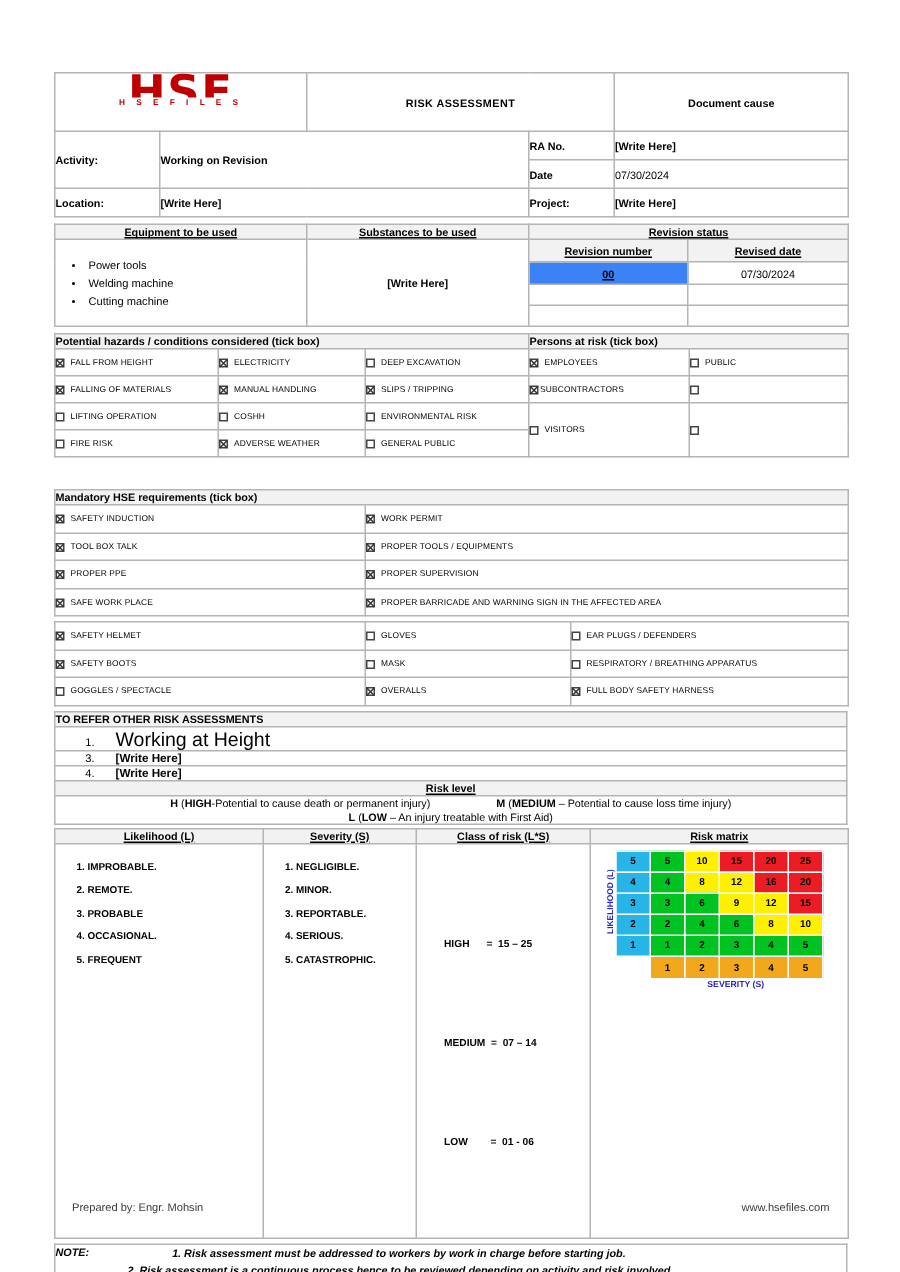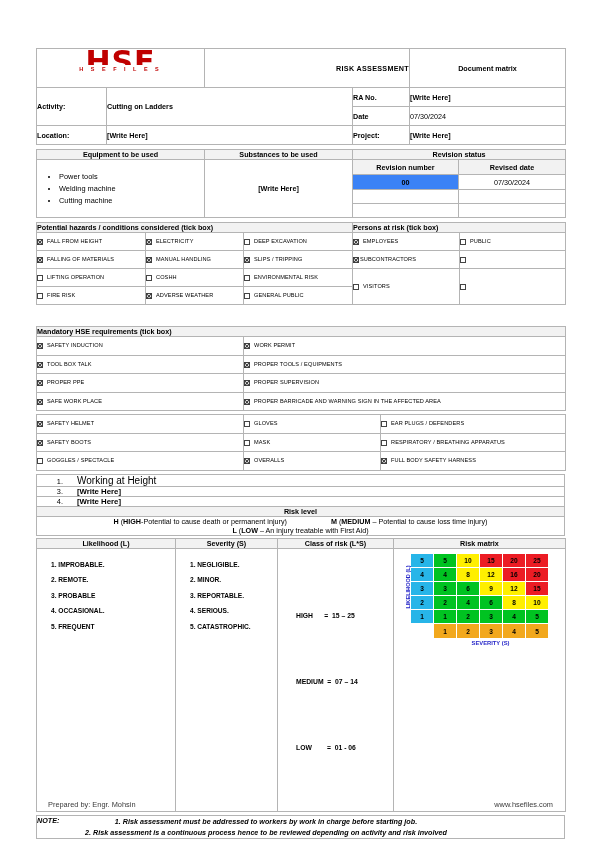--- a/index.html
+++ b/index.html
@@ -71,21 +71,21 @@
     width: 100px;
     text-align: center;
     font-size: 5.5px;
     font-weight: 700;
     letter-spacing: 3px;
     color: #c00000;
     background: #fff;
     padding: 1px 0;
   }
   .title-cell {
-    text-align: right;
+    text-align: center;
     font-size: 11.5px;
     font-weight: 700;
     letter-spacing: 0.3px;
   }
   .docnum-cell {
     text-align: center;
     font-size: 9.5px;
     font-weight: 700;
   }
   .lbl {
@@ -103,20 +103,21 @@
     padding: 3px 5px;
     font-weight: 400;
   }
   .h-row td { height: 18px; }
   .shaded-c {
     background: #f2f2f2;
     font-weight: 700;
     font-size: 7.4px;
     padding: 4px 6px;
     text-align: center;
+    text-decoration: underline;
   }
   .sec-title {
     background: #f2f2f2;
     font-weight: 700;
     font-size: 7.6px;
     padding: 4px 6px;
   }
 
   
   ul.eq {
@@ -172,21 +173,21 @@
 
   
   .ra-num {
     display: inline-block;
     width: 26px;
     text-align: right;
     padding-right: 14px;
     font-size: 7.4px;
   }
   .ra-txt { font-size: 7.8px; font-weight: 700; }
-  .ra-txt.plain { font-weight: 400; font-size: 10px; }
+  .ra-txt.plain { font-weight: 400; font-size: 13px; }
   .ra-cell { padding: 3px 6px; }
 
   
   .risklegend {
     padding: 8px 6px;
     text-align: center;
     font-size: 5.4px;
   }
   .risklegend .big { font-size: 7.2px; font-weight: 700; }
   .risklegend .bold { font-weight: 700; }
@@ -317,25 +318,25 @@
       </colgroup>
       <tbody>
           <tr>
         <td colspan="2" class="logo-cell">
           <div class="logo-wrap">
             <div class="logo-big">HSE</div>
             <div class="logo-sub">H S E   F I L E S</div>
           </div>
         </td>
         <td colspan="2" class="title-cell">RISK ASSESSMENT</td>
-        <td class="docnum-cell">Document matrix</td>
+        <td class="docnum-cell">Document cause</td>
       </tr>
       <tr class="h-row">
         <td rowspan="2" class="lbl">Activity:</td>
-        <td rowspan="2" colspan="2" class="val">Cutting on Ladders</td>
+        <td rowspan="2" colspan="2" class="val">Working on Revision</td>
         <td class="lbl">RA No.</td>
         <td class="val">[Write Here]</td>
       </tr>
       <tr class="h-row">
         <td class="lbl">Date</td>
         <td class="val-plain">07/30/2024</td>
       </tr>
       <tr class="h-row">
         <td class="lbl">Location:</td>
         <td colspan="2" class="val">[Write Here]</td>
@@ -545,20 +546,23 @@
         </td>
         <td class="ck-cell">
           <span class="ck on"></span><span class="ck-lbl">FULL BODY SAFETY HARNESS</span>
         </td>
       </tr>
     </tbody>
       </table>
 
     <table class="grid" style="margin-top:3px">
       <tbody>
+          <tr>
+        <td class="sec-title">TO REFER OTHER RISK ASSESSMENTS</td>
+      </tr>
       <tr>
         <td class="ra-cell">
           <span class="ra-num">1.</span><span class="ra-txt plain">Working at Height</span>
         </td>
       </tr>
       <tr>
         <td class="ra-cell">
           <span class="ra-num">3.</span><span class="ra-txt">[Write Here]</span>
         </td>
       </tr>

